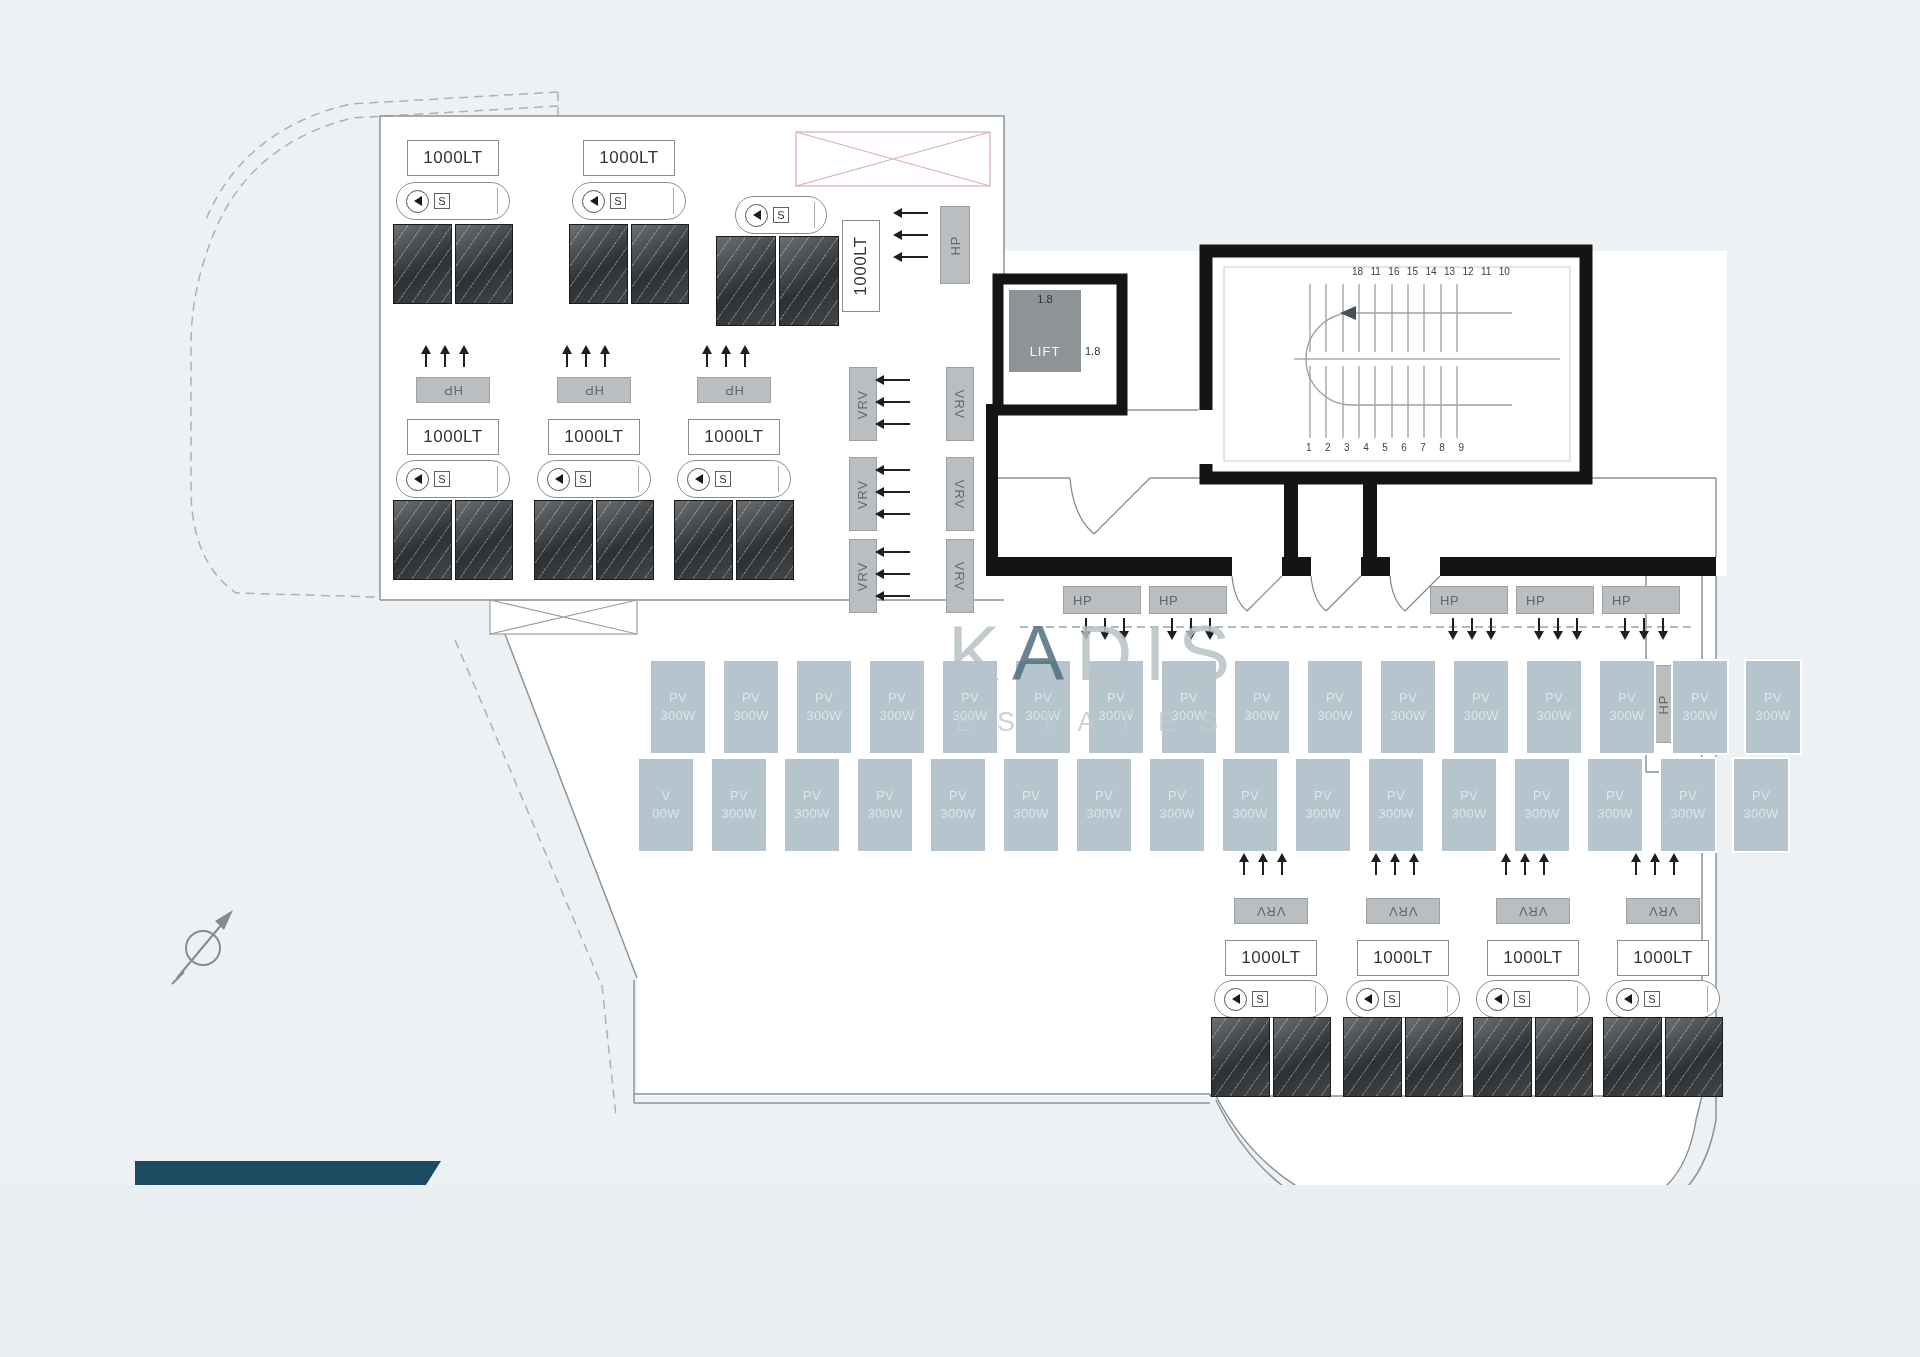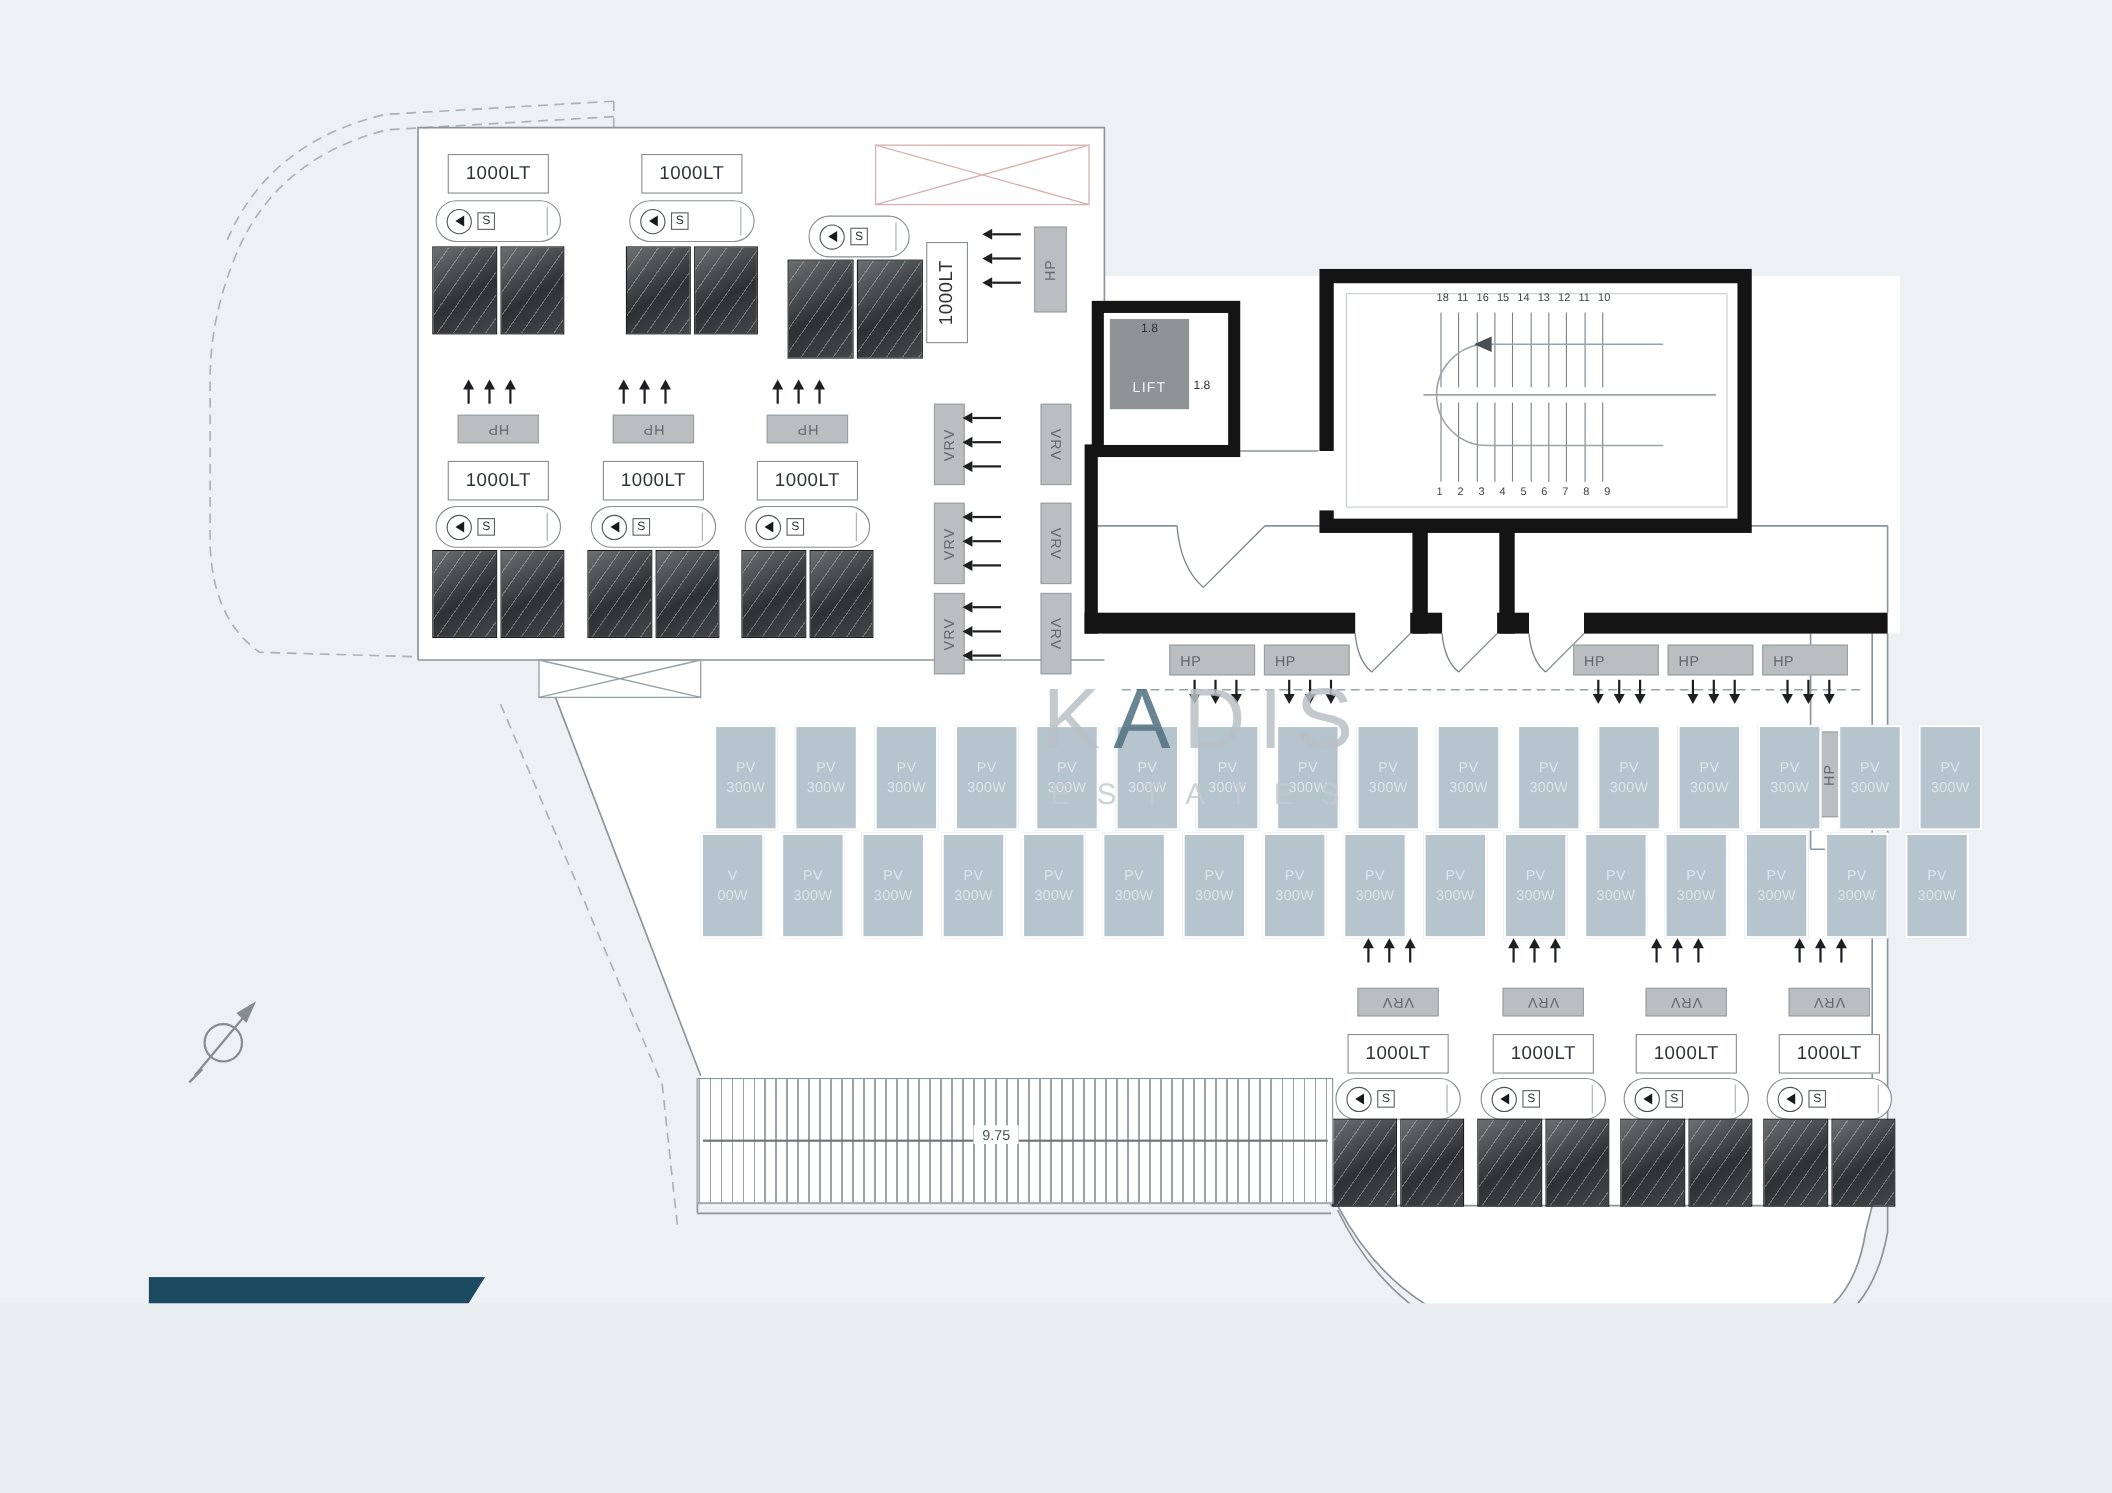--- a/index.html
+++ b/index.html
@@ -305,21 +305,21 @@
         <span>VRV</span>
       </div>
     <div class="graybar vtextB" style="left:946px;top:539px;width:28px;height:74px">
         <span>VRV</span>
       </div>
 
     <div class="txt" style="left:1009px;top:293px;width:72px;text-align:center;font-size:11px;color:#2e3337">1.8</div>
     <div class="txt" style="left:1009px;top:344px;width:72px;text-align:center;font-size:13px;color:#f3f5f5;letter-spacing:1px">LIFT</div>
     <div class="txt" style="left:1085px;top:345px;width:36px;font-size:11px;color:#2e3337">1.8</div>
 
-    <div class="stair-nums" style="left:1306px;top:266px">
+    <div class="stair-nums" style="left:1352px;top:266px">
       <span>18</span>
         <span>11</span>
         <span>16</span>
         <span>15</span>
         <span>14</span>
         <span>13</span>
         <span>12</span>
         <span>11</span>
         <span>10</span>
     </div>
@@ -524,24 +524,20 @@
       <div class="cyl">
         <span class="pump-circle"></span>
         <span class="pump-s">S</span>
       </div>
       <div class="panels">
           <b class="panel"></b>
           <b class="panel"></b>
         </div>
     </div>
 
-    <div class="pergola abs" style="left:634px;top:980px;width:578px;height:114px">
-      <div class="dimline"></div>
-      <div class="dimchip">9.75</div>
-    </div>
 
     <svg class="abs" style="left:163px;top:900px" width="84" height="94" viewBox="0 0 84 94">
       <circle cx="40" cy="48" r="17" fill="none" stroke="#858c90" stroke-width="2"></circle>
       <line x1="14" y1="78" x2="64" y2="18" stroke="#858c90" stroke-width="2"></line>
       <path d="M70 10L52 21L61 30Z" fill="#858c90"></path>
       <line x1="9" y1="84" x2="21" y2="72" stroke="#858c90" stroke-width="2"></line>
     </svg>
 
   </div>
 

